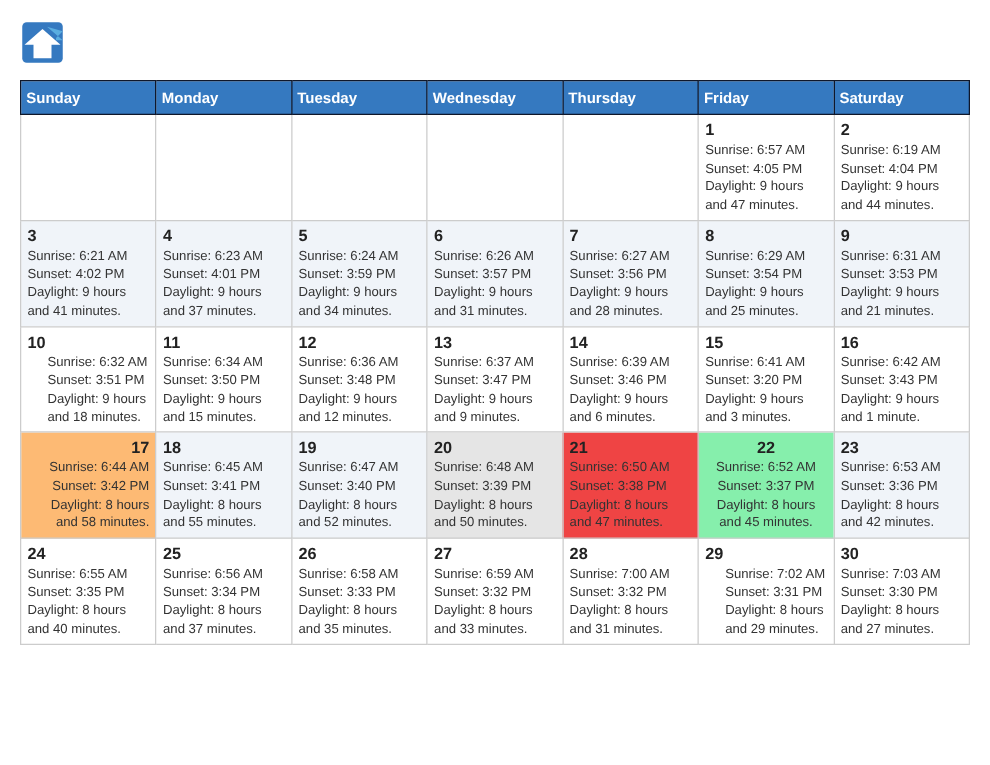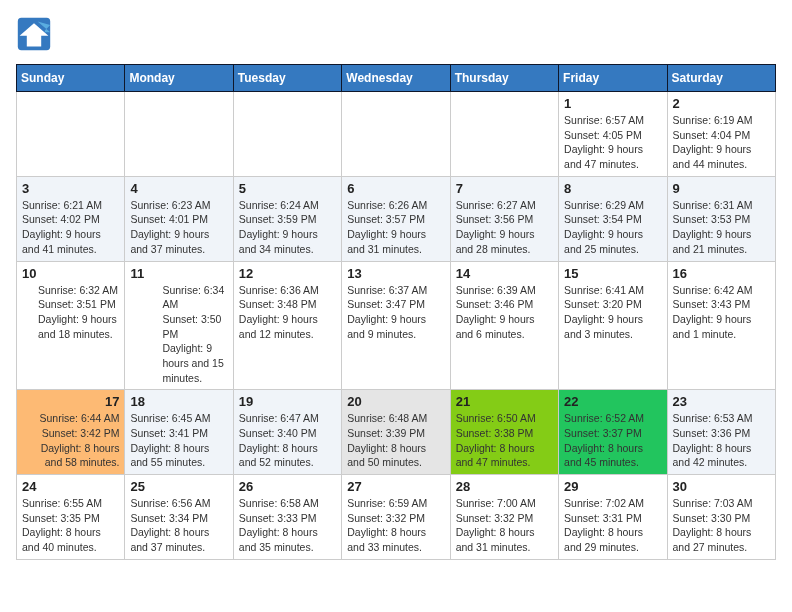--- a/index.html
+++ b/index.html
@@ -185,21 +185,21 @@
       </tr>
       <tr>
         <td>
           <div class="day-num">10</div>
           <div class="day-info" style="white-space: pre-line; margin-left: 16px;">Sunrise: 6:32 AM
 Sunset: 3:51 PM
 Daylight: 9 hours and 18 minutes.</div>
         </td>
         <td>
           <div class="day-num">11</div>
-          <div class="day-info" style="white-space: pre-line; margin-left: 32px;">Sunrise: 6:34 AM
+          <div class="day-info" style="white-space: pre-line;">Sunrise: 6:34 AM
 Sunset: 3:50 PM
 Daylight: 9 hours and 15 minutes.</div>
         </td>
         <td>
           <div class="day-num">12</div>
           <div class="day-info" style="white-space: pre-line;">Sunrise: 6:36 AM
 Sunset: 3:48 PM
 Daylight: 9 hours and 12 minutes.</div>
         </td>
         <td>
@@ -245,27 +245,27 @@
           <div class="day-info" style="white-space: pre-line;">Sunrise: 6:47 AM
 Sunset: 3:40 PM
 Daylight: 8 hours and 52 minutes.</div>
         </td>
         <td style="background: #e5e5e5;">
           <div class="day-num">20</div>
           <div class="day-info" style="white-space: pre-line;">Sunrise: 6:48 AM
 Sunset: 3:39 PM
 Daylight: 8 hours and 50 minutes.</div>
         </td>
-        <td style="background: #84cc16;">
+        <td style="background: #ef4444;">
           <div class="day-num">21</div>
           <div class="day-info" style="white-space: pre-line;">Sunrise: 6:50 AM
 Sunset: 3:38 PM
 Daylight: 8 hours and 47 minutes.</div>
         </td>
-        <td style="background: #22c55e;">
+        <td style="background: #86efac; text-align: center;">
           <div class="day-num">22</div>
           <div class="day-info" style="white-space: pre-line;">Sunrise: 6:52 AM
 Sunset: 3:37 PM
 Daylight: 8 hours and 45 minutes.</div>
         </td>
         <td style="background: rgb(240, 244, 249);">
           <div class="day-num">23</div>
           <div class="day-info" style="white-space: pre-line;">Sunrise: 6:53 AM
 Sunset: 3:36 PM
 Daylight: 8 hours and 42 minutes.</div>
@@ -297,21 +297,21 @@
 Daylight: 8 hours and 33 minutes.</div>
         </td>
         <td>
           <div class="day-num">28</div>
           <div class="day-info" style="white-space: pre-line;">Sunrise: 7:00 AM
 Sunset: 3:32 PM
 Daylight: 8 hours and 31 minutes.</div>
         </td>
         <td>
           <div class="day-num">29</div>
-          <div class="day-info" style="white-space: pre-line;">Sunrise: 7:02 AM
+          <div class="day-info" style="white-space: pre-line; margin-left: 16px;">Sunrise: 7:02 AM
 Sunset: 3:31 PM
 Daylight: 8 hours and 29 minutes.</div>
         </td>
         <td>
           <div class="day-num">30</div>
           <div class="day-info" style="white-space: pre-line;">Sunrise: 7:03 AM
 Sunset: 3:30 PM
 Daylight: 8 hours and 27 minutes.</div>
         </td>
       </tr>

